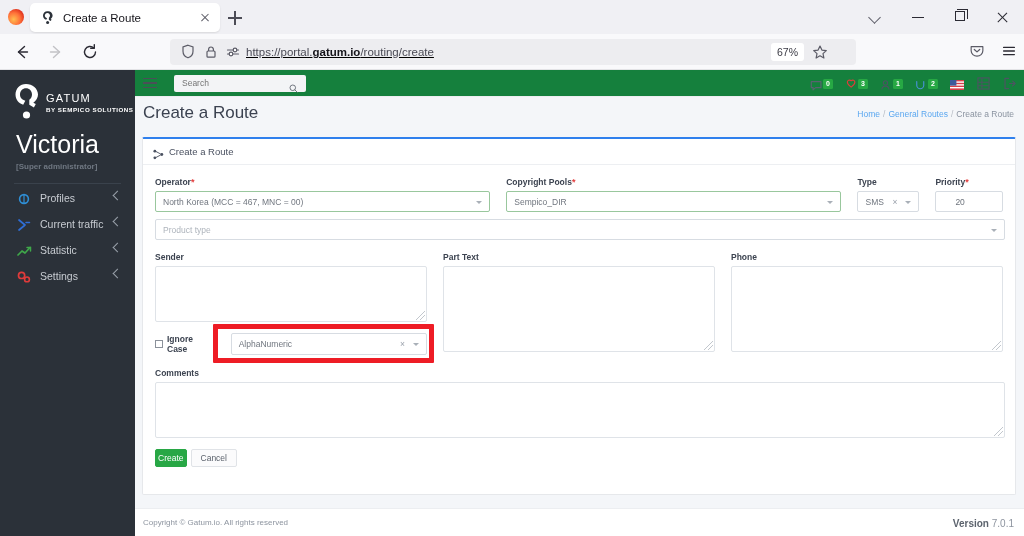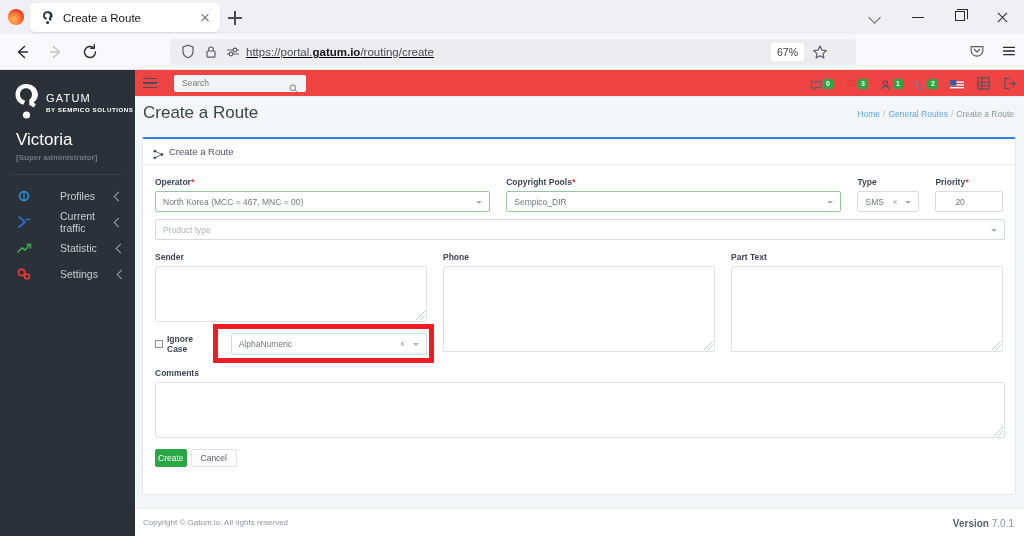--- a/index.html
+++ b/index.html
@@ -63,32 +63,32 @@
 
   
   .app-body { position: absolute; top: 70px; left: 0; width: 1024px; height: 466px; background: #f4f6f9; }
 
   .sidebar { position: absolute; left: 0; top: 0; width: 135px; height: 466px; background: #2b3139; }
   .brand { display: flex; align-items: center; padding: 12px 0 0 12px; }
   .brand-mark { width: 30px; height: 40px; position: relative; flex: none; }
   .brand-text { margin-left: 4px; }
   .brand-name { font-size: 11px; font-weight: 400; letter-spacing: 1.2px; color: #ffffff; }
   .brand-sub { font-size: 6.2px; font-weight: 700; letter-spacing: .55px; color: #ffffff; margin-top: 2px; }
-  .user-name { font-size: 17px; color: #ffffff; padding: 8px 0 0 16px; font-weight: 400; }
+  .user-name { font-size: 25px; color: #ffffff; padding: 8px 0 0 16px; font-weight: 400; }
   .user-role { font-size: 8px; color: #6f7782; padding: 3px 0 0 16px; font-weight: 700; }
   .side-sep { margin: 12px 14px 0 14px; height: 1px; background: #3a424c; }
   .nav-list { margin-top: 8px; }
-  .nav-item { height: 26px; display: flex; align-items: center; padding: 0 14px 0 16px; cursor: pointer; gap: 20px; }
+  .nav-item { height: 26px; display: flex; align-items: flex-start; padding: 0 14px 0 16px; cursor: pointer; }
   .nav-ico { width: 16px; height: 14px; flex: none; position: relative; }
   .nav-label { flex: 1; font-size: 10.5px; color: #c8ccd2; margin-left: 8px; }
   .nav-chev { width: 7px; height: 7px; border-left: 1.3px solid #9aa1aa; border-bottom: 1.3px solid #9aa1aa;
     transform: rotate(45deg); flex: none; }
 
   .main { position: absolute; left: 135px; top: 0; width: 889px; height: 466px; background: #f4f6f9; }
-  .topbar { position: absolute; left: 0; top: 0; width: 889px; height: 27px; background: #ef4444;
+  .topbar { position: absolute; left: 0; top: 0; width: 889px; height: 27px; background: #15803d;
     border-bottom: 1px solid #eceef1; display: flex; align-items: center; }
   .burger { width: 14px; height: 11px; margin-left: 8px; position: relative; flex: none; cursor: pointer; }
   .burger i { position: absolute; left: 0; width: 14px; height: 1.5px; background: #4a4f57; display: block; }
   .burger i:nth-child(1) { top: 0; } .burger i:nth-child(2) { top: 4.7px; } .burger i:nth-child(3) { top: 9.4px; }
   .searchbox { margin-left: 17px; width: 132px; height: 17px; background: #f3f4f6; border-radius: 2px;
     display: flex; align-items: center; position: relative; }
   .searchbox input { border: 0; background: transparent; outline: none; font-size: 8.5px;
     color: #6b7280; margin-left: 8px; width: 98px; font-family: "Liberation Sans", sans-serif; }
   .search-ico { position: absolute; right: 8px; top: 4px; width: 9px; height: 9px; }
   .topbar-right { position: absolute; right: 8px; top: 6px; display: flex; align-items: center; gap: 13px; }
@@ -460,28 +460,28 @@
                 <span class="cbox-lbl">Ignore Case</span>
                 <div class="sel" style="width:200px;margin-left:16px;height:22px">
                   <span>AlphaNumeric</span>
                   <span class="clear">×</span>
                   <span class="caret"></span>
                 </div>
               </div>
             </div>
 
             <div class="fld" style="width:279px">
-              <span class="lbl">Phone</span>
+              <span class="lbl">Part Text</span>
               <div class="ta" style="height:86px">
                   <span class="grip"></span>
                 </div>
             </div>
 
             <div class="fld" style="width:279px">
-              <span class="lbl">Part Text</span>
+              <span class="lbl">Phone</span>
               <div class="ta" style="height:86px">
                   <span class="grip"></span>
                 </div>
             </div>
           </div>
 
           <div style="margin-top:13px">
             <span class="lbl">Comments</span>
             <div class="ta" style="height:56px;width:850px">
                 <span class="grip"></span>

